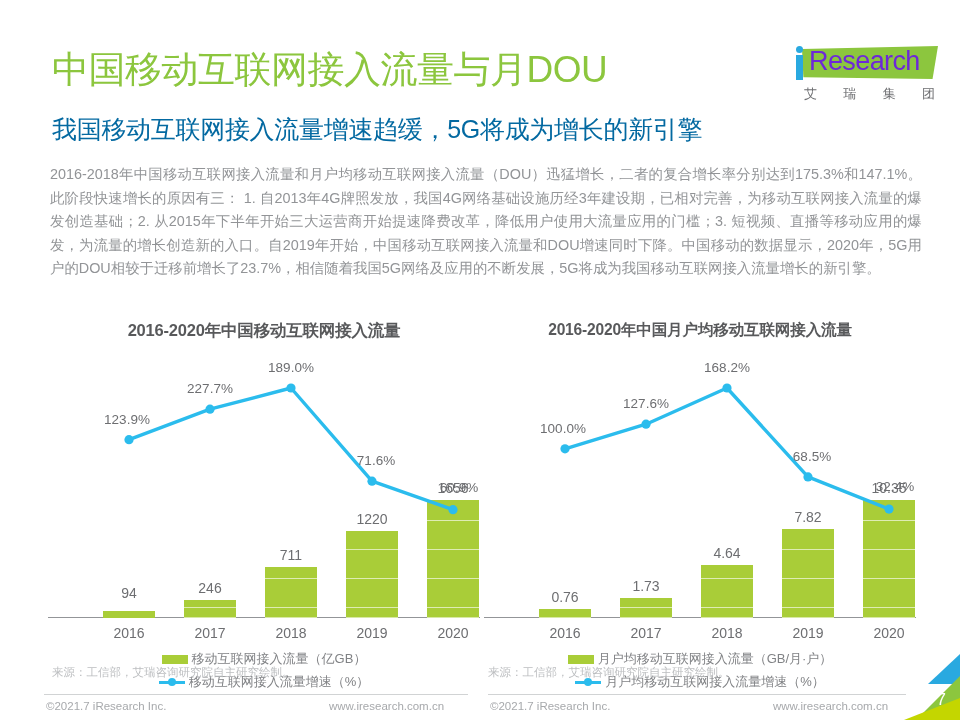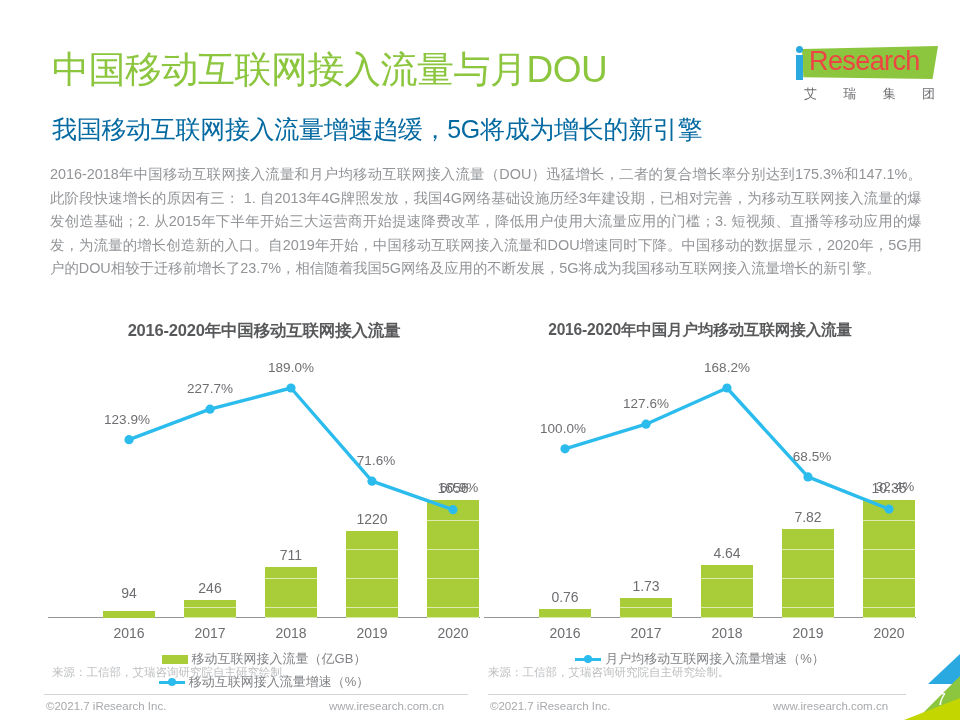--- a/index.html
+++ b/index.html
@@ -59,21 +59,21 @@
     position: absolute;
     left: 6px; top: 11px;
     width: 7px; height: 25px;
     background: #29a9e0;
   }
   #logo .logo-word {
     position: absolute;
     left: 19px; top: 2px;
     font-size: 27px;
     line-height: 31px;
-    color: #ef4444;
+    color: #6d28d9;
     font-weight: 400;
     letter-spacing: -0.6px;
   }
   #logo .logo-cn {
     position: absolute;
     left: 14px; top: 41px;
     width: 132px;
     font-size: 13px;
     color: #6d6e71;
     display: flex;
@@ -378,20 +378,24 @@
     </div>
   <div class="axis-cats">
       <div class="cat" style="left: 81px;">2016</div>
       <div class="cat" style="left: 162px;">2017</div>
       <div class="cat" style="left: 243px;">2018</div>
       <div class="cat" style="left: 324px;">2019</div>
       <div class="cat" style="left: 405px;">2020</div>
     </div>
   <div class="legend">
     <div class="legend-row">
+      <span class="swatch-bar"></span>
+      <span>月户均移动互联网接入流量（GB/月·户）</span>
+    </div>
+    <div class="legend-row">
       <span class="swatch-line"></span>
       <span>月户均移动互联网接入流量增速（%）</span>
     </div>
   </div>
 </div>
 
 <div class="source" id="source-left">来源：工信部，艾瑞咨询研究院自主研究绘制。</div>
 <div class="source" id="source-right">来源：工信部，艾瑞咨询研究院自主研究绘制。</div>
 
 <div class="footer-rule" id="footer-rule-left"></div>

